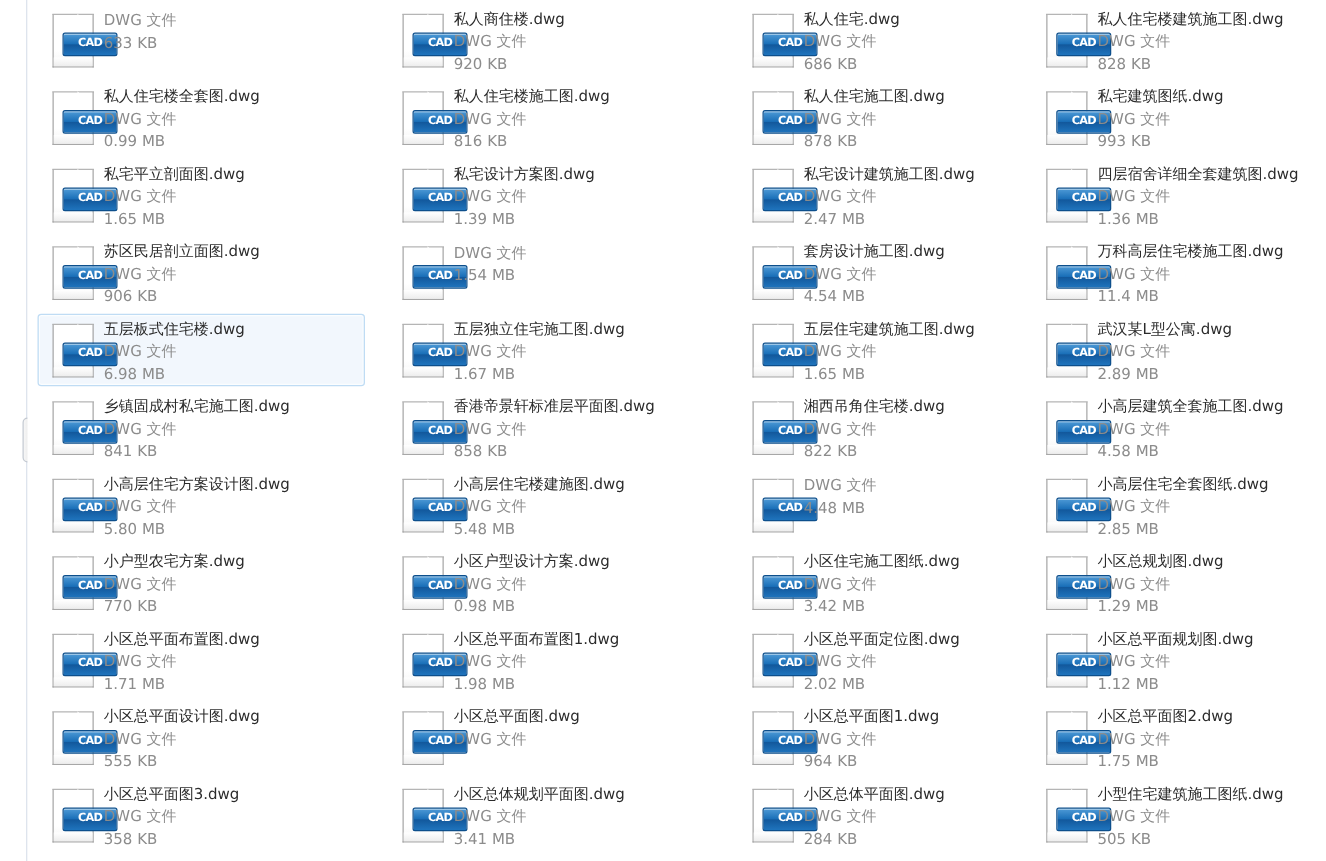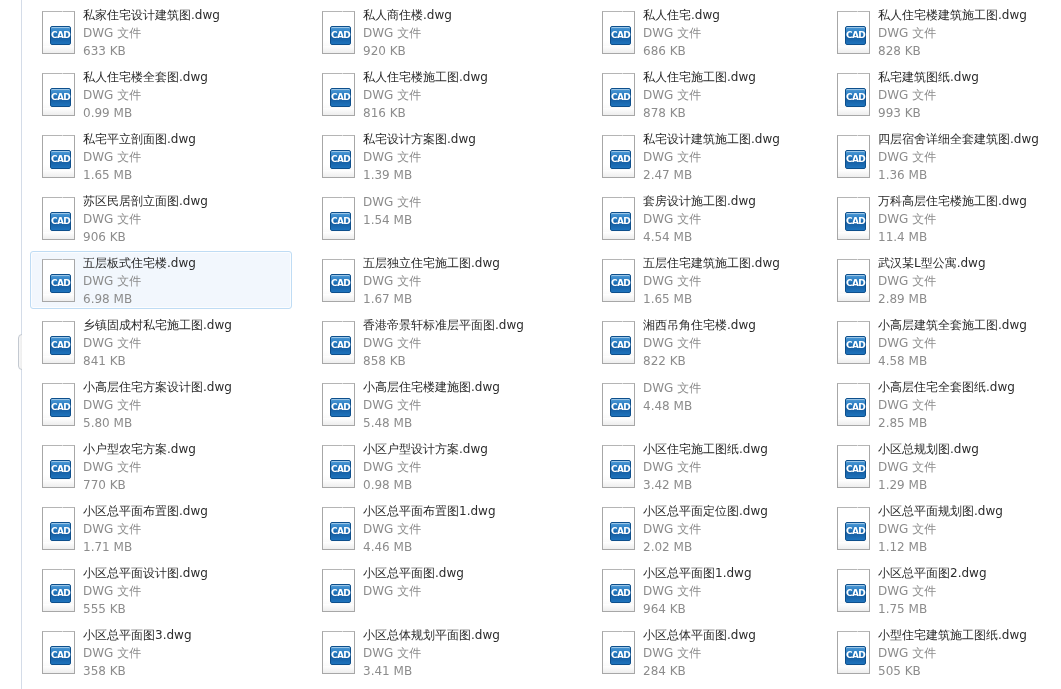--- a/index.html
+++ b/index.html
@@ -112,21 +112,21 @@
     transform: rotate(45deg);
     transform-origin: 0 0;
     border-bottom: 1px solid #a7a7a7;
   }
 
   
   .cad-badge {
     position: absolute;
     left: 7px;
     top: 14px;
-    width: 21px;
+    width: 44px;
     height: 19px;
     background: linear-gradient(to bottom, #4e9ad6 0%, #1a6fb8 48%, #12589c 52%, #1f74bd 100%);
     border: 1px solid #0d4f8c;
     border-radius: 2px;
     box-sizing: border-box;
     box-shadow: inset 0 1px 0 rgba(255,255,255,0.45);
   }
   .cad-badge .cad-text {
     position: absolute;
     left: 0; right: 0;
@@ -177,21 +177,20 @@
       <div class="file-item" style="left: 8px; top: 3px;">
         <div class="file-icon">
           <div class="sheet">
             <div class="fold-edge"></div>
             <div class="cad-badge">
               <div class="cad-text">CAD</div>
             </div>
           </div>
         </div>
         <div class="file-text">
-          <div class="file-name">私家住宅设计建筑图.dwg</div>
           <div class="file-type">DWG 文件</div>
           <div class="file-size">633 KB</div>
         </div>
       </div>
       <div class="file-item" style="left: 288px; top: 3px;">
         <div class="file-icon">
           <div class="sheet">
             <div class="fold-edge"></div>
             <div class="cad-badge">
               <div class="cad-text">CAD</div>
@@ -672,21 +671,21 @@
           <div class="sheet">
             <div class="fold-edge"></div>
             <div class="cad-badge">
               <div class="cad-text">CAD</div>
             </div>
           </div>
         </div>
         <div class="file-text">
           <div class="file-name">小区总平面布置图1.dwg</div>
           <div class="file-type">DWG 文件</div>
-          <div class="file-size">4.46 MB</div>
+          <div class="file-size">1.98 MB</div>
         </div>
       </div>
       <div class="file-item" style="left: 568px; top: 499px;">
         <div class="file-icon">
           <div class="sheet">
             <div class="fold-edge"></div>
             <div class="cad-badge">
               <div class="cad-text">CAD</div>
             </div>
           </div>

